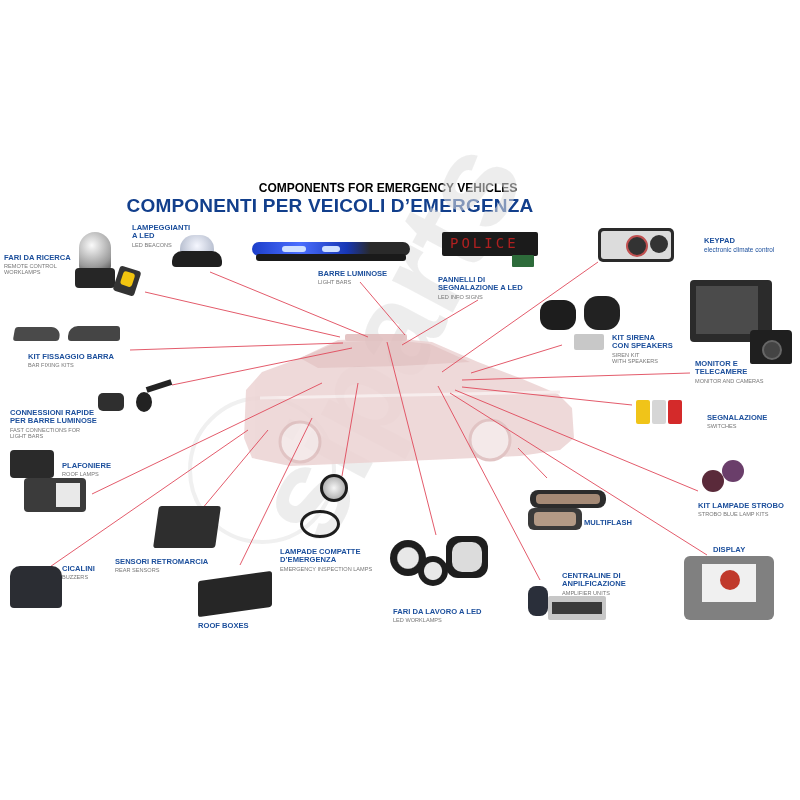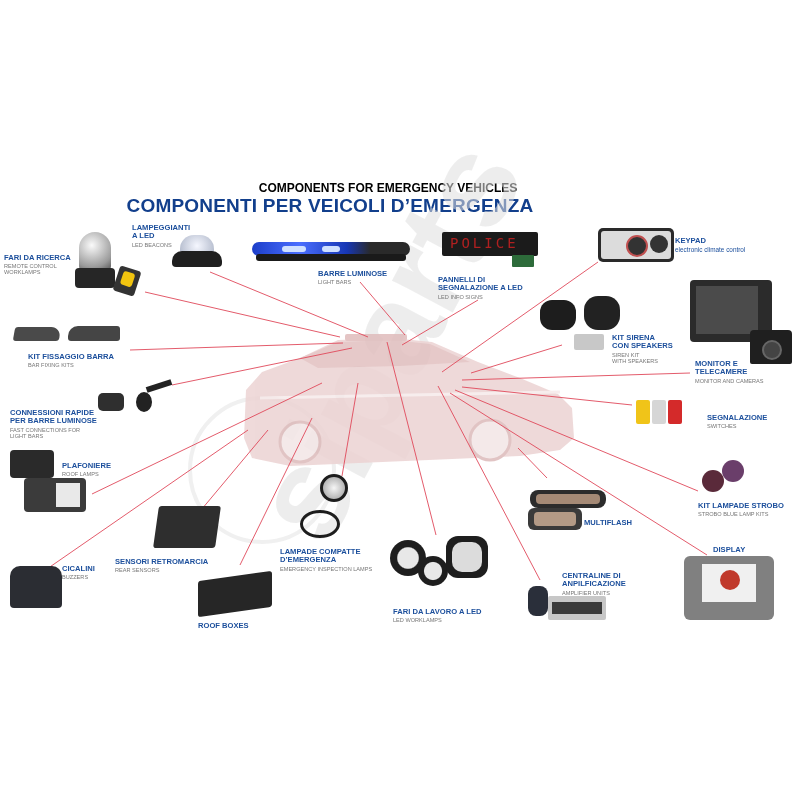--- a/index.html
+++ b/index.html
@@ -165,21 +165,21 @@
 </div>
 <div class="lbl" style="left:318px;top:270px;">
   <span class="it">BARRE LUMINOSE</span>
   <span class="en">LIGHT BARS</span>
 </div>
 <div class="lbl" style="left:438px;top:276px;">
   <span class="it">PANNELLI DI
 SEGNALAZIONE A LED</span>
   <span class="en">LED INFO SIGNS</span>
 </div>
-<div class="lbl" style="left:675px;top:237px;">
+<div class="lbl" style="left:704px;top:237px;">
   <span class="it">KEYPAD</span>
   <span class="en blue">electronic climate control</span>
 </div>
 <div class="lbl" style="left:28px;top:353px;">
   <span class="it">KIT FISSAGGIO BARRA</span>
   <span class="en">BAR FIXING KITS</span>
 </div>
 <div class="lbl" style="left:10px;top:389px;margin-top:20px;">
   <span class="it">CONNESSIONI RAPIDE
 PER BARRE LUMINOSE</span>

